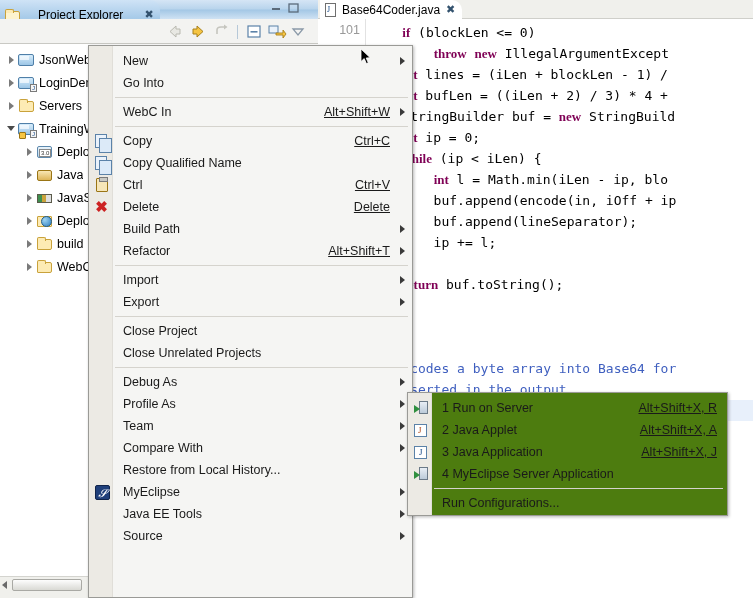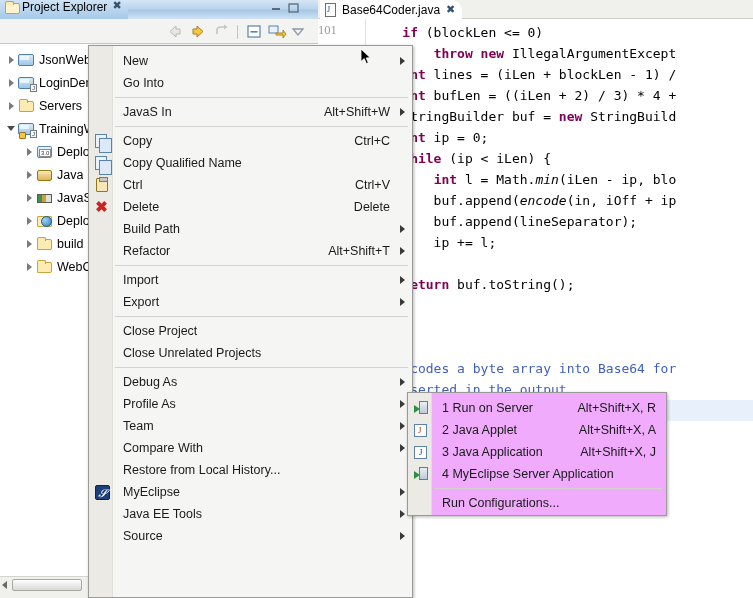--- a/index.html
+++ b/index.html
@@ -17,21 +17,21 @@
   #left-view {
     position: absolute; left: 0; top: 0; width: 318px; height: 598px;
     background: #ffffff;
   }
   #left-tabbar {
     position: absolute; left: 0; top: 0; width: 318px; height: 19px;
     background: linear-gradient(to bottom, #d5e5f5 0%, #b8d4ec 48%, #a3c7e5 52%, #cfe2f3 100%);
   }
   #left-tab {
     position: absolute; left: 0; top: 0; height: 29px;
-    display: flex; align-items: flex-start; gap: 3px; padding: 0 6px 0 4px;
+    display: flex; align-items: center; gap: 19px; padding: 0 6px 0 4px;
     background: linear-gradient(to bottom, #cfe3f6 0%, #a8cbe9 60%, #9dc4e4 100%);
     border-top-right-radius: 10px;
   }
   #left-tab .tabtext {
     font-size: 12px; color: #000; white-space: nowrap;
   }
   .tab-close {
     font-size: 11px; color: #33526e; margin-left: 2px; cursor: pointer;
     line-height: 1; font-family: "Liberation Sans", sans-serif;
   }
@@ -177,34 +177,34 @@
     position:absolute; left:2px; top:2px; font-size:8px; color:#1a4c8a;
     font-family:"Liberation Serif", serif; line-height:10px;
   }
   #editor-tab .tabtext { font-size: 12px; color:#000; white-space:nowrap; }
 
   #gutter {
     position: absolute; left: 0; top: 19px; width: 48px; bottom: 0;
     background: #ffffff; border-right: 1px solid #e2e2e2;
   }
   #gutter .lineno {
-    position: absolute; left: 0; top: 4px; width: 42px; text-align: left;
-    font-family: Liberation Serif, serif; font-size: 12.5px; color: #999999;
+    position: absolute; left: 0; top: 4px; width: 42px; text-align: right;
+    font-family: Liberation Sans, sans-serif; font-size: 12.5px; color: #999999;
   }
   #code {
     position: absolute; left: 49px; top: 19px; right: 0; bottom: 0;
     overflow: hidden; padding-top: 3px;
     font-family: "DejaVu Sans Mono", monospace; font-size: 13px; line-height: 21px;
     color: #000; white-space: pre;
   }
   #code .ln { height: 21px; padding-left: 4px; }
   #code .hl { background: #e8f0fb; }
-  .kw { color: #7f0055; font-weight: bold; }
+  .kw { color: #7f0055; font-weight: bold; font-family: Liberation Serif, serif; }
   .cmj { color: #3f5fbf; }
-  .it { font-style: italic; }
+  .it { }
 
   
   #ctxmenu {
     position: absolute; left: 88px; top: 45px; width: 325px; height: 553px;
     background: #f5f5f3; border: 1px solid #9a9a96;
     box-shadow: 1px 1px 3px rgba(0,0,0,0.28);
     z-index: 50;
   }
   #ctxmenu .gut {
     position: absolute; left: 0; top: 0; width: 24px; bottom: 0;
@@ -212,21 +212,21 @@
   }
   .mi {
     position: relative; display: flex; align-items: center; height: 22px;
     padding-left: 34px; font-size: 12.5px; color: #1a1a1a; cursor: default;
     white-space: nowrap;
   }
   .mi .micon {
     position: absolute; left: 4px; top: 3px; width: 17px; height: 16px;
   }
   .mi .accel {
-    position: absolute; right: 22px; font-size: 12.5px; color: #1a1a1a;
+    position: absolute; right: 22px; font-size: 12.5px; color: #1a1a1a; text-decoration: underline;
   }
   .mi .subarrow {
     position: absolute; right: 7px; width: 0; height: 0;
     border-left: 5px solid #3a3a3a;
     border-top: 4px solid transparent; border-bottom: 4px solid transparent;
   }
   .mi.hovered {
     background: linear-gradient(to bottom, #e8f1fb, #d4e6f8);
     border-top: 1px solid #a8c7e7; border-bottom: 1px solid #a8c7e7;
     height: 22px; margin-left: -1px; width: calc(100% + 2px); padding-left: 35px;
@@ -267,22 +267,22 @@
   }
   .i-myeclipse {
     position:absolute; left:2px; top:1px; width:15px; height:15px;
     background:#1f3f7a; border:1px solid #10244a; border-radius:2px;
     color:#fff; font-family:"Liberation Serif", serif; font-style:italic;
     font-size:11px; line-height:14px; text-align:center;
   }
 
   
   #submenu {
-    position: absolute; left: 407px; top: 392px; width: 260px; height: 124px;
-    background: #f0abfc; border: 1px solid #9a9a96;
+    position: absolute; left: 407px; top: 392px; width: 321px; height: 124px;
+    background: #4d7c0f; border: 1px solid #9a9a96;
     box-shadow: 1px 1px 3px rgba(0,0,0,0.28); z-index: 60;
   }
   #submenu .gut {
     position: absolute; left: 0; top: 0; width: 24px; bottom: 0;
     background: #eceae4; border-right: 1px solid #e0ded8;
   }
   #submenu .mi { padding-left: 34px; }
   #submenu .mi .accel { right: 10px; }
   .i-runsrv {
     position:absolute; left:2px; top:1px; width:14px; height:14px;
@@ -509,21 +509,21 @@
     <div id="ctxmenu-items" style="position:relative;padding-top:4px;">
         <div class="mi">
           <span>New</span>
           <span class="subarrow"></span>
         </div>
         <div class="mi">
           <span>Go Into</span>
         </div>
         <div class="msep"></div>
         <div class="mi">
-          <span>JavaS In</span>
+          <span>WebC In</span>
           <span class="accel">Alt+Shift+W</span>
           <span class="subarrow"></span>
         </div>
         <div class="msep"></div>
         <div class="mi">
           <span class="micon">
             <span class="i-copy"></span>
           </span>
           <span>Copy</span>
           <span class="accel">Ctrl+C</span>

